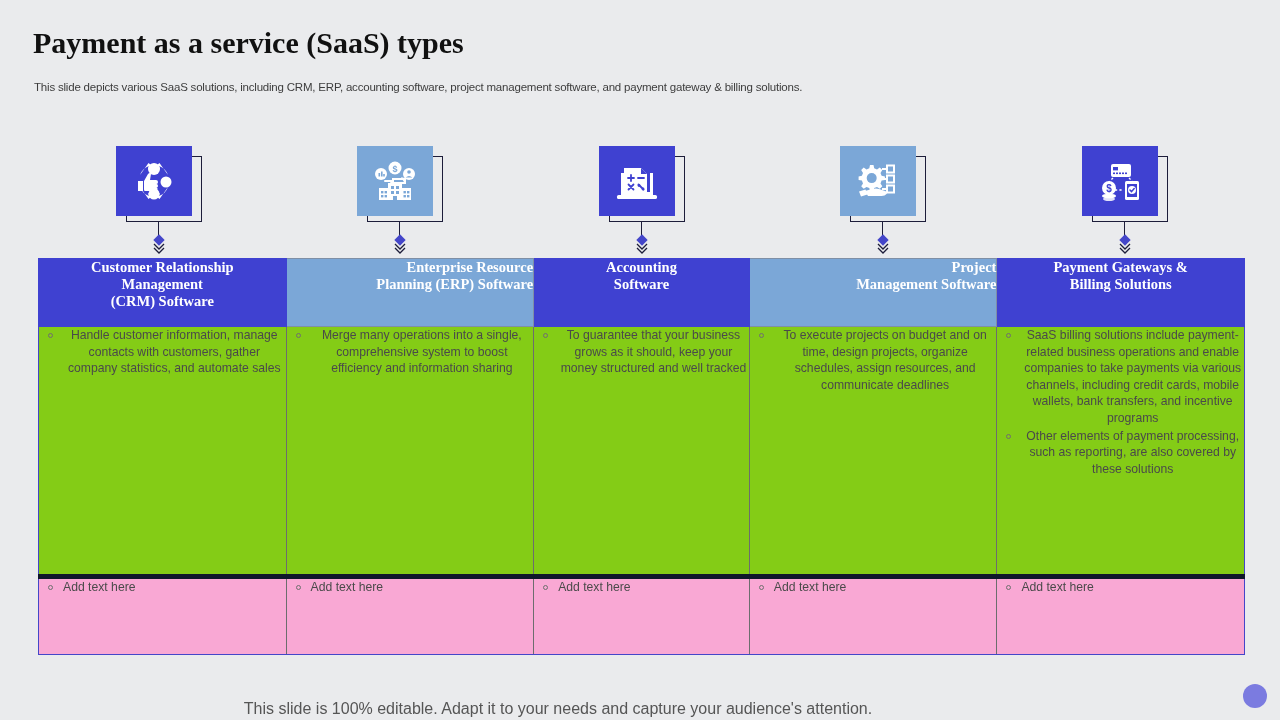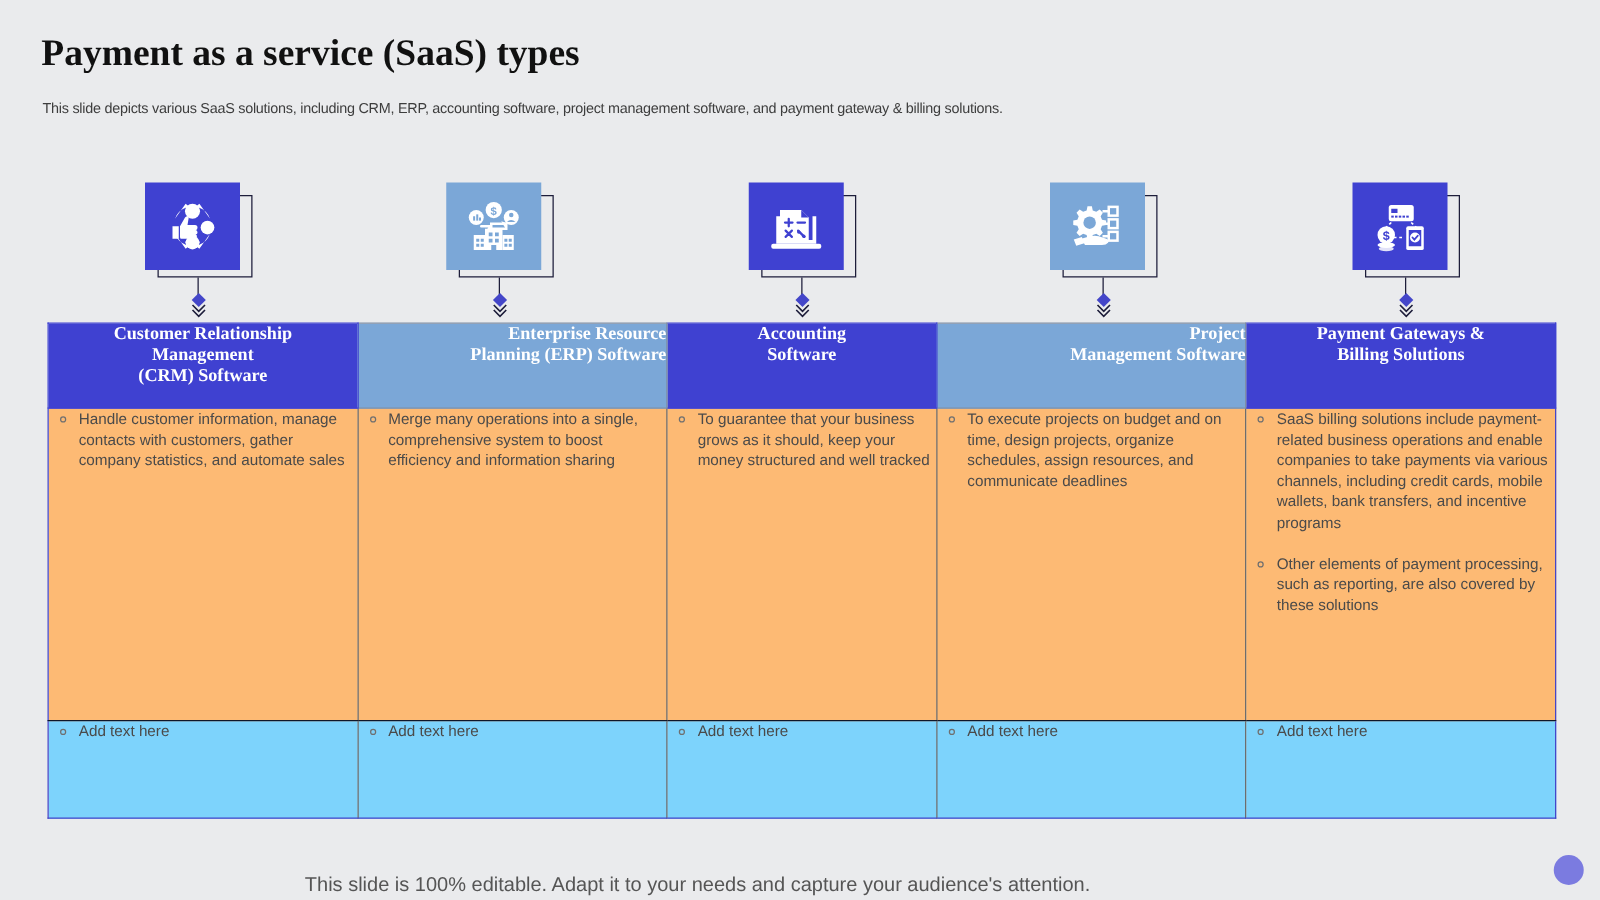--- a/index.html
+++ b/index.html
@@ -62,38 +62,38 @@
     font-family:"Liberation Serif", serif;
     font-weight:bold;font-size:14.5px;line-height:17px;
     text-align:center;vertical-align:middle;
     border:1px solid #6d6d6d;
     padding:2px 6px;box-sizing:border-box;
   }
   .hdr.dark{background:#3f41d1;border-color:#3f41d1;}
   .hdr.light{background:#7ba7d7;border-color:#7f8fa6;text-align:right;}
   .body-cell{
     height:250px;
-    background:#fdba74;
+    background:#84cc16;
     border-left:1px solid #6d6d6d;border-right:1px solid #6d6d6d;
-    border-bottom:1px solid #0f172a;
-    padding:9px 12px 6px 10px;box-sizing:border-box;
+    border-bottom:5px solid #0f172a;
+    padding:9px 12px 6px 10px;box-sizing:border-box;text-align:center;
   }
   .foot-cell{
     height:78px;
-    background:#7dd3fc;
+    background:#f9a8d4;
     border-left:1px solid #6d6d6d;border-right:1px solid #6d6d6d;
     border-bottom:1px solid #6d6d6d;
     padding:9px 12px 6px 10px;box-sizing:border-box;
   }
   .edge-l{border-left:1.5px solid #4446c9;}
   .edge-r{border-right:1.5px solid #4446c9;}
   .foot-cell.bot{border-bottom:1.5px solid #4446c9;}
   ul.blist{list-style:none;margin:0;padding:0;}
   ul.blist li{
-    position:relative;padding-left:24px;margin-bottom:16px;
+    position:relative;padding-left:24px;margin-bottom:1px;
     font-size:12.2px;line-height:16.6px;color:#4a4a4a;
   }
   ul.blist li:last-child{margin-bottom:0;}
   ul.blist li .bullet{
     position:absolute;left:9px;top:6px;width:5px;height:5px;
     border:1px solid #6f6f6f;border-radius:50%;box-sizing:border-box;
   }
 
   
   .footer-note{

